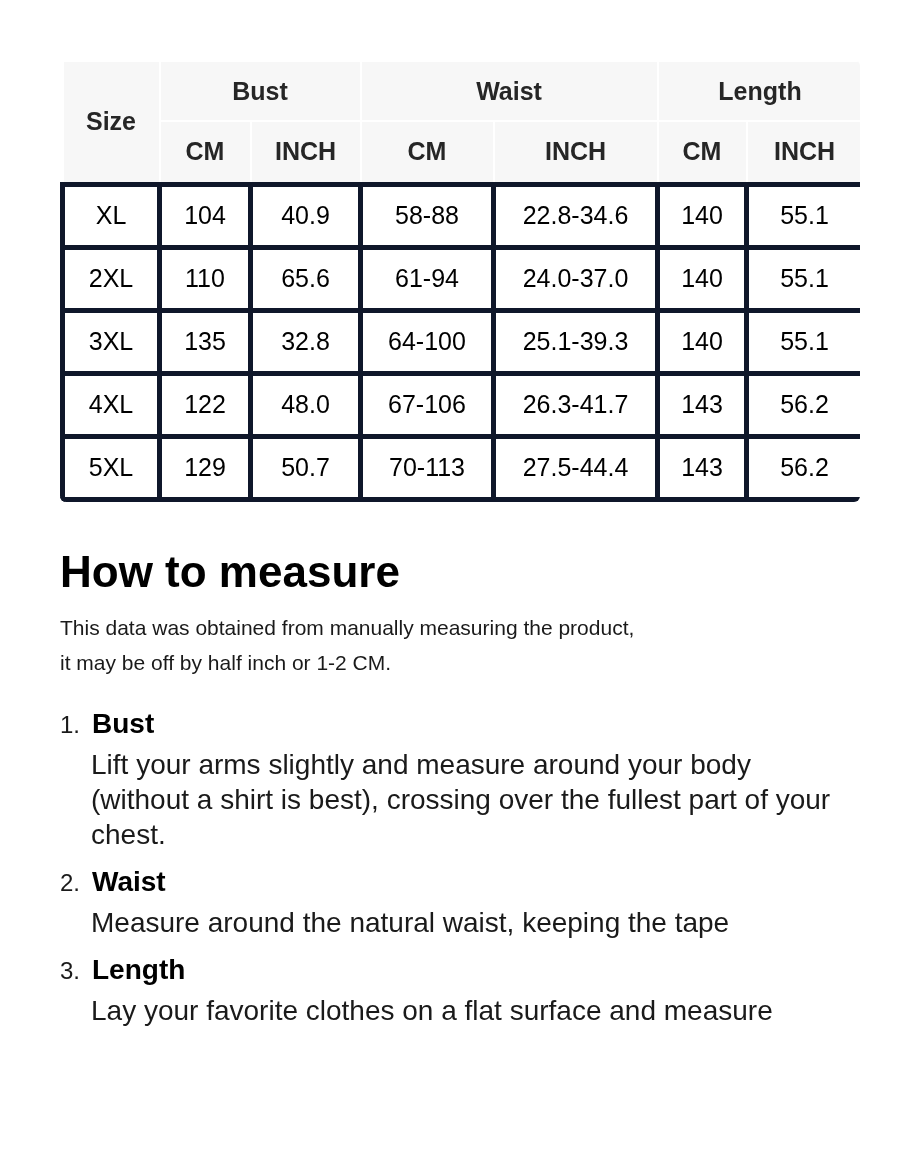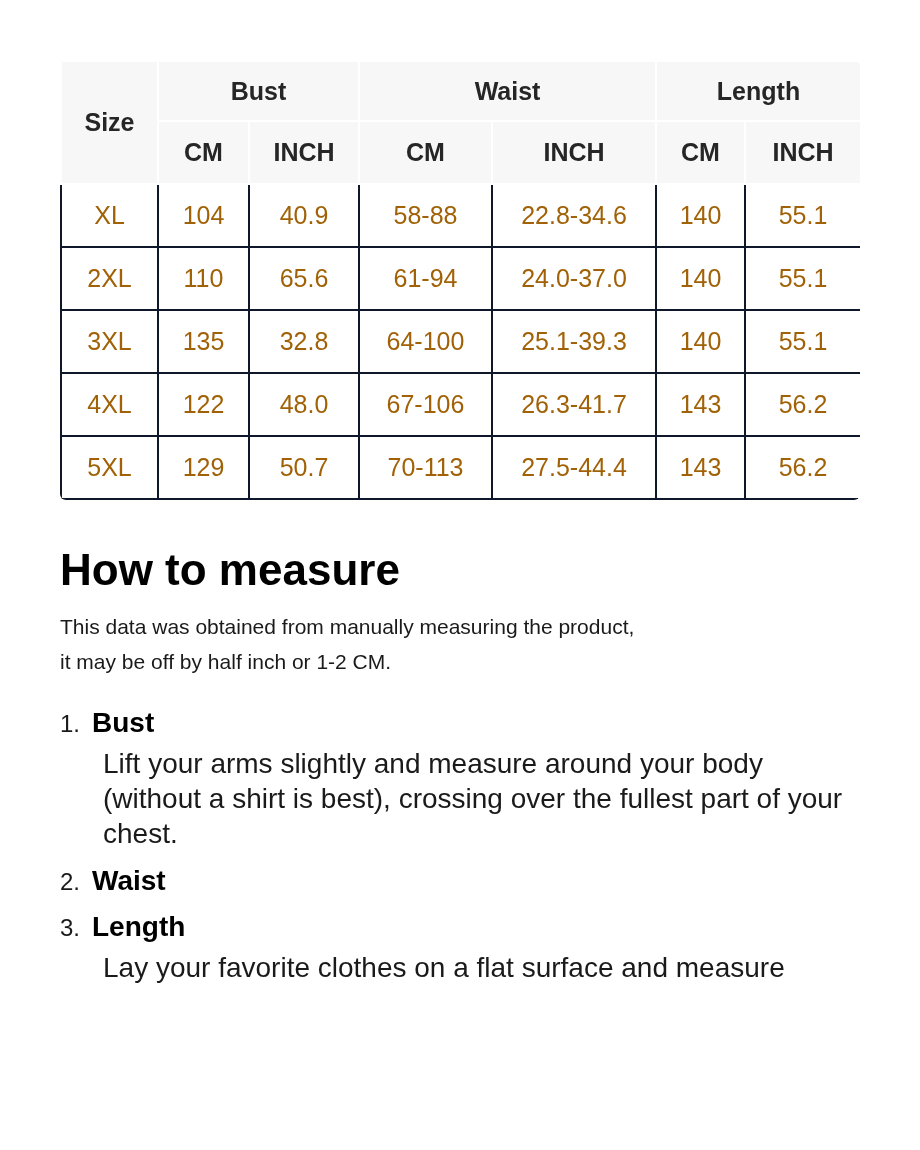--- a/index.html
+++ b/index.html
@@ -29,24 +29,24 @@
     border: 2px solid #ffffff;
     font-weight: bold;
     font-size: 25px;
     color: #262626;
     text-align: center;
     padding: 0;
   }
   .size-chart .group-row th { height: 60px; }
   .size-chart .unit-row th  { height: 63px; }
   .size-chart td {
-    border: 2px solid #0f172a;
+    border: 5px solid #0f172a;
     background: #ffffff;
     font-size: 25px;
-    color: #a16207;
+    color: #000000;
     text-align: center;
     height: 63px;
     padding: 0;
   }
   .col-size   { width: 97px; }
   .col-bcm    { width: 91px; }
   .col-binch  { width: 110px; }
   .col-wcm    { width: 133px; }
   .col-winch  { width: 164px; }
   .col-lcm    { width: 89px; }
@@ -76,21 +76,21 @@
     font-size: 24px;
     color: #1a1a1a;
     flex: 0 0 auto;
   }
   .step-term {
     font-size: 28px;
     font-weight: bold;
     color: #000000;
   }
   .step-desc {
-    margin: 7px 0 0 43px;
+    margin: 7px 0 0 31px;
     font-size: 28px;
     line-height: 35px;
   }
   .line { display: block; }
 </style>
 </head>
 <body>
 
 <div class="content">
 
@@ -191,20 +191,21 @@
         <span class="line">chest.</span>
       </div>
     </div>
 
     <div class="step">
       <div class="step-head">
         <span class="step-num">2.</span>
         <span class="step-term">Waist</span>
       </div>
       <div class="step-desc">
+        <span class="line">Measure around the natural waist, keeping the tape</span>
       </div>
     </div>
 
     <div class="step">
       <div class="step-head">
         <span class="step-num">3.</span>
         <span class="step-term">Length</span>
       </div>
       <div class="step-desc">
         <span class="line">Lay your favorite clothes on a flat surface and measure</span>

